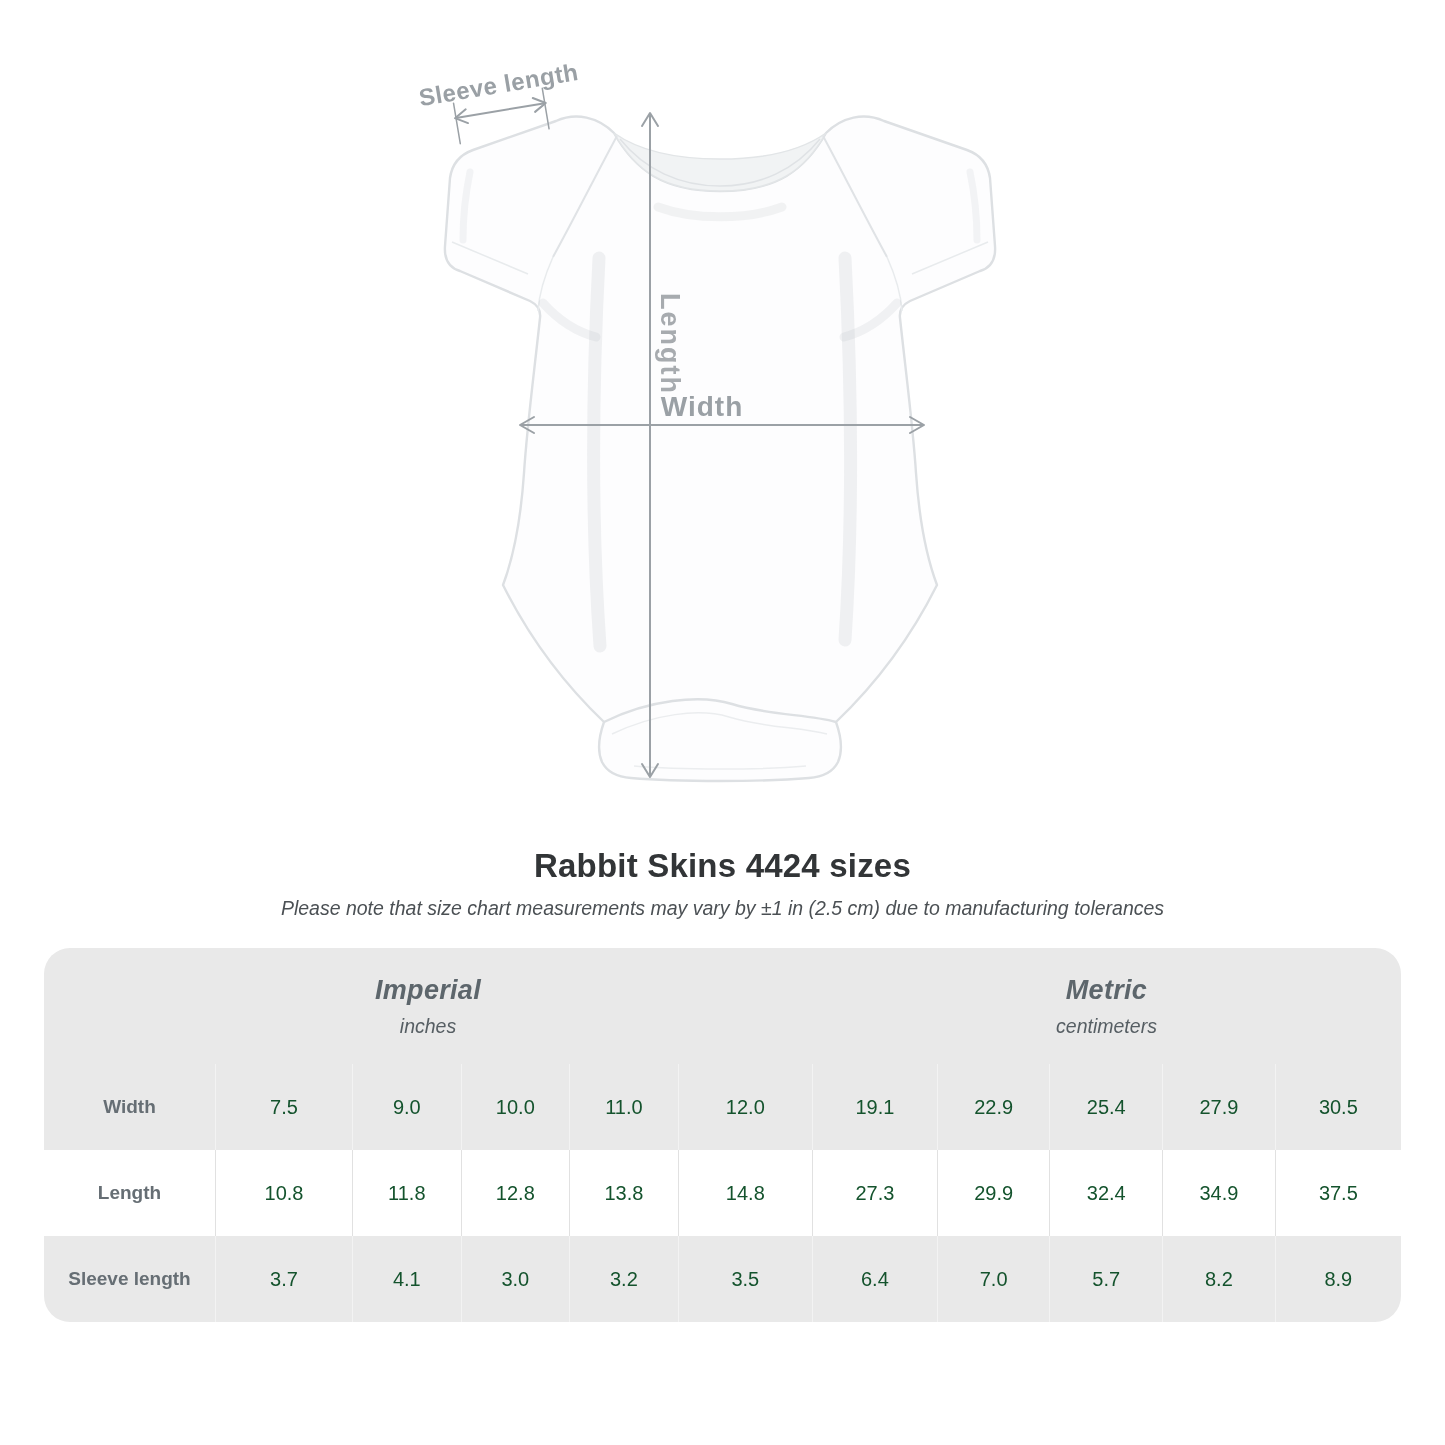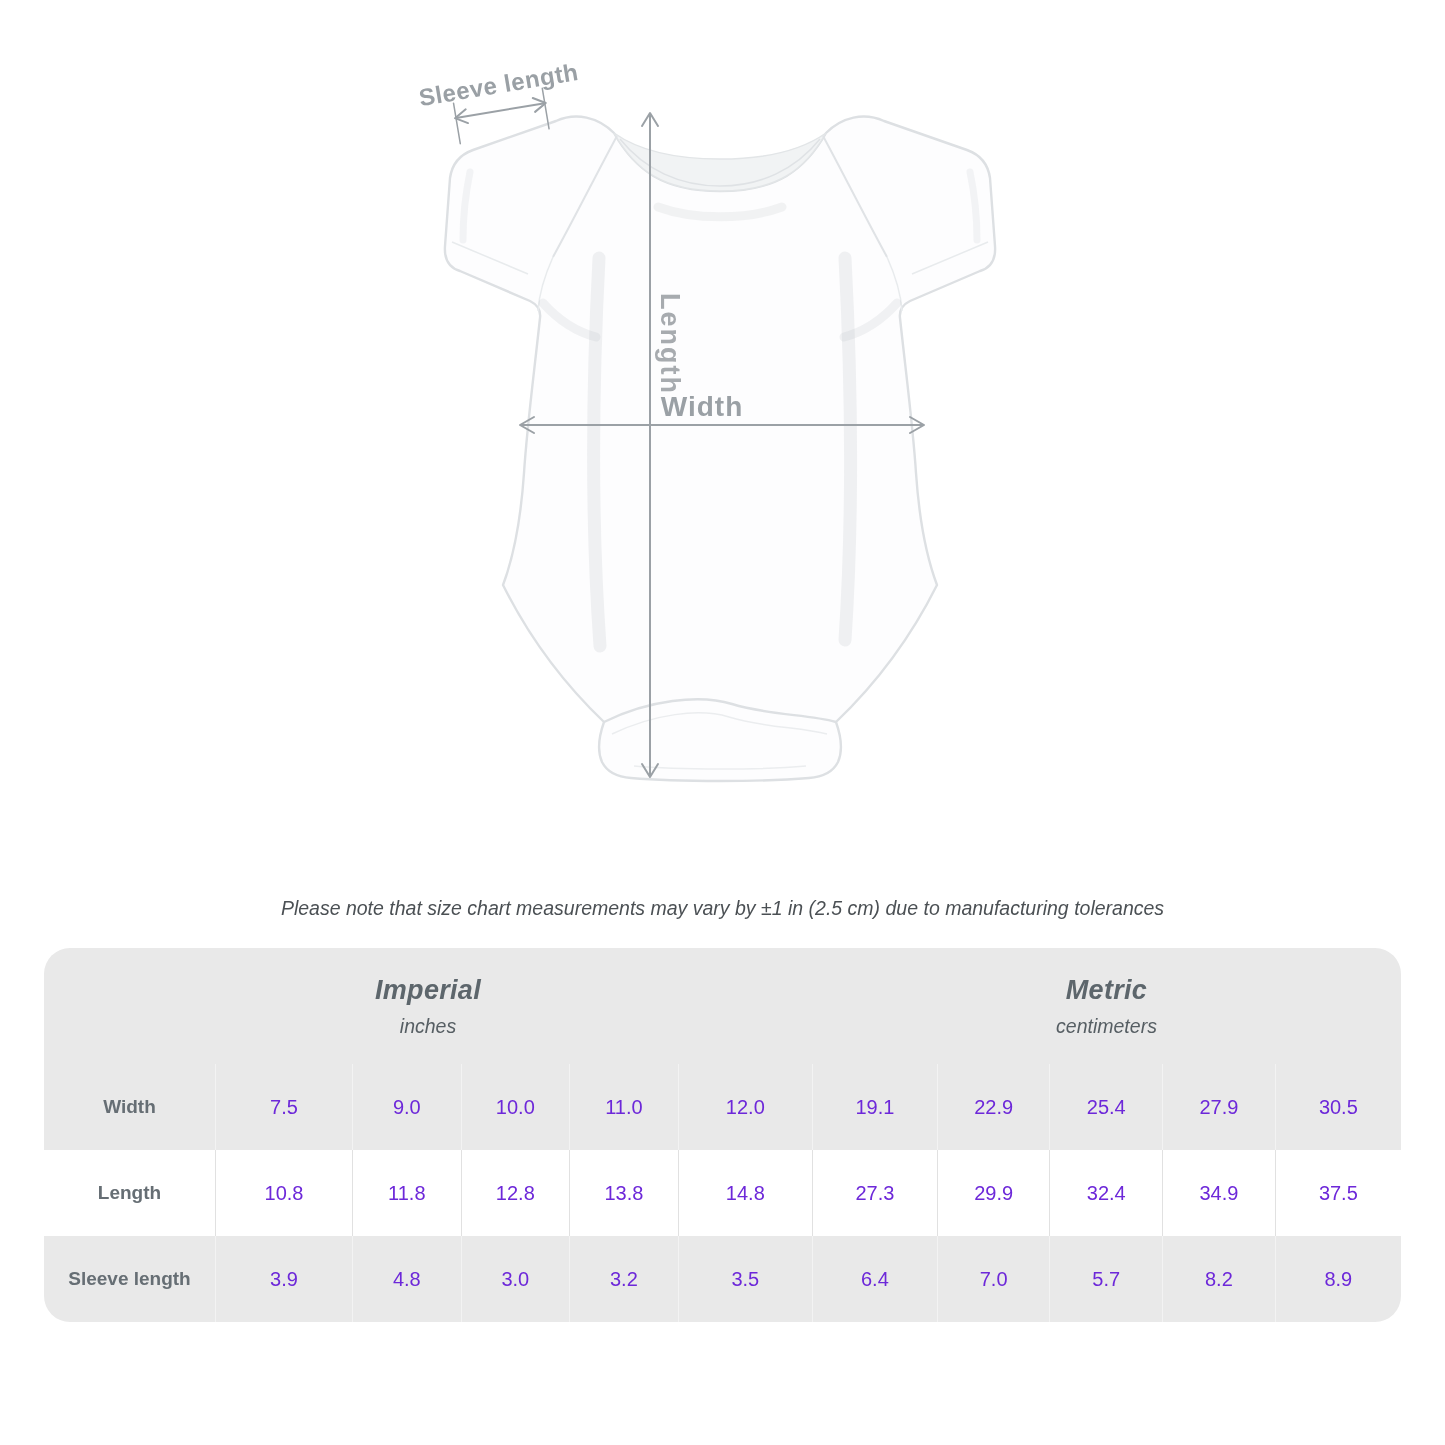--- a/index.html
+++ b/index.html
@@ -88,21 +88,21 @@
   .hdr {
     font-size: 19px;
     font-weight: 700;
     color: #666e74;
     line-height: 1.3;
   }
   .multiline { white-space: pre-line; }
   td.val {
     font-size: 20px;
     font-weight: 400;
-    color: #6d28d9;
+    color: #14532d;
   }
   tr.bg-white > th, tr.bg-white > td { background: #ffffff; }
   tr.bg-gray  > th, tr.bg-gray  > td { background: #e9e9e9; }
   tr.sep-dark  > *:not(:first-child) { border-left: 1px solid #e1e1e1; }
   tr.sep-light > *:not(:first-child) { border-left: 1px solid #f3f3f3; }
 </style>
 </head>
 <body>
 
 <div class="stage">
@@ -161,20 +161,21 @@
       <path d="M 535 111 L 547 118 L 535 125"></path>
       <path d="M 456 103 L 456 144" stroke-width="1.5"></path>
       <path d="M 546 103 L 546 144" stroke-width="1.5"></path>
     </g>
 
     <text x="500" y="93" text-anchor="middle" transform="rotate(-9.5 500 93)" font-size="24" fill="#9aa0a5" letter-spacing="0.5">Sleeve length</text>
     <text transform="translate(661 293) rotate(90)" font-size="27" fill="#a7abaf" letter-spacing="2">Length</text>
     <text x="702" y="416" text-anchor="middle" font-size="28" fill="#9aa0a5" letter-spacing="1">Width</text>
   </svg>
 
+  <h1 class="page-title">Rabbit Skins 4424 sizes</h1>
   <p class="page-subtitle">Please note that size chart measurements may vary by ±1 in (2.5 cm) due to manufacturing tolerances</p>
 
   <div class="table-wrap">
     <table class="size-table">
       <colgroup>
         <col style="width:12.6%">
           <col style="width:10.1%">
           <col style="width:8.0%">
           <col style="width:8.0%">
         <col style="width:8.0%">
@@ -219,22 +220,22 @@
           <td class="val">13.8</td>
           <td class="val">14.8</td>
           <td class="val">27.3</td>
           <td class="val">29.9</td>
           <td class="val">32.4</td>
           <td class="val">34.9</td>
           <td class="val">37.5</td>
         </tr>
         <tr class="data-row bg-gray sep-light">
           <th class="hdr">Sleeve length</th>
-          <td class="val">3.9</td>
-          <td class="val">4.8</td>
+          <td class="val">3.7</td>
+          <td class="val">4.1</td>
           <td class="val">3.0</td>
           <td class="val">3.2</td>
           <td class="val">3.5</td>
           <td class="val">6.4</td>
           <td class="val">7.0</td>
           <td class="val">5.7</td>
           <td class="val">8.2</td>
           <td class="val">8.9</td>
         </tr>
       </tbody>

